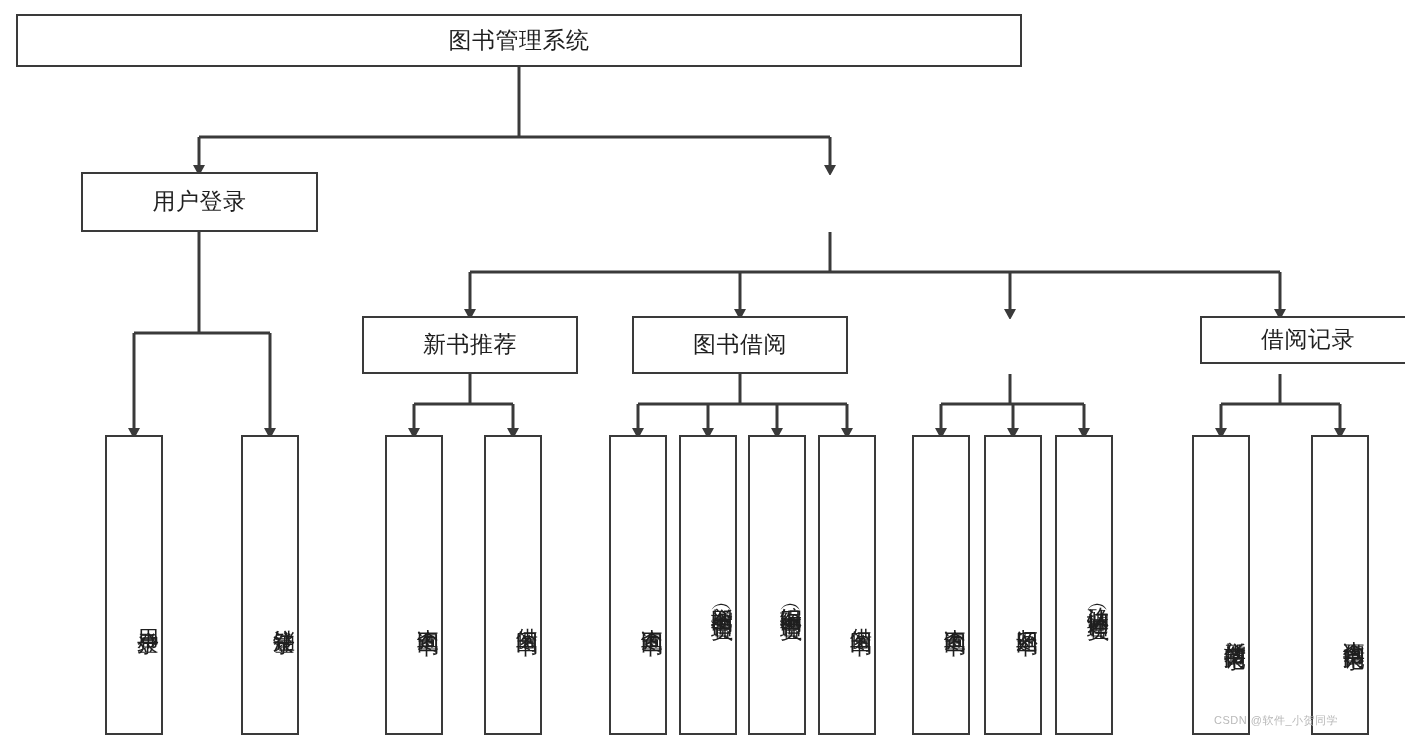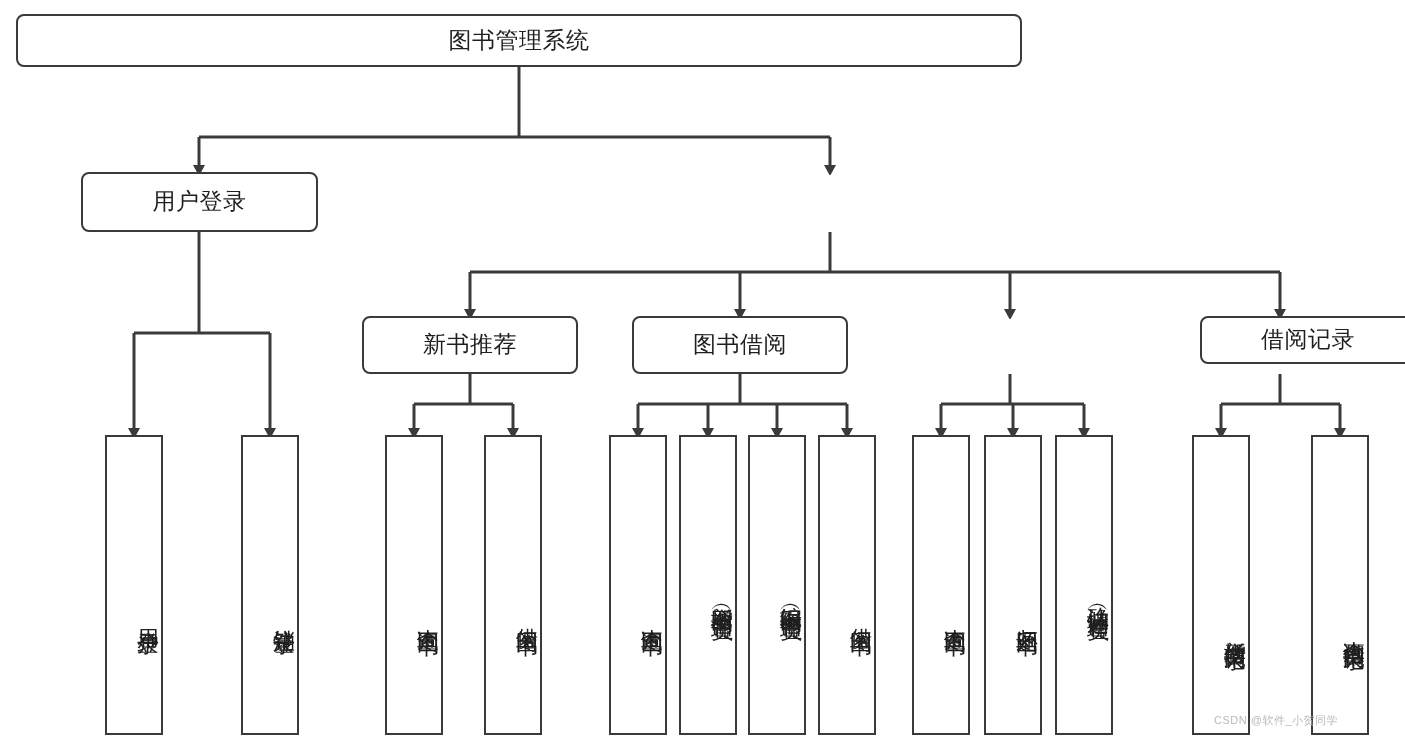--- a/index.html
+++ b/index.html
@@ -33,21 +33,20 @@
     display: flex;
     align-items: center;
     justify-content: center;
     color: #1f1f1f;
   }
   .node-h {
     font-size: 23px;
     letter-spacing: 0.5px;
     line-height: 1.2;
     white-space: nowrap;
-    border-radius: 8px;
   }
   .node-v {
     writing-mode: vertical-rl;
     text-orientation: upright;
     font-size: 22px;
     line-height: 1.18;
     letter-spacing: 2px;
     align-items: flex-start;
     padding-top: 6px;
     white-space: nowrap;

